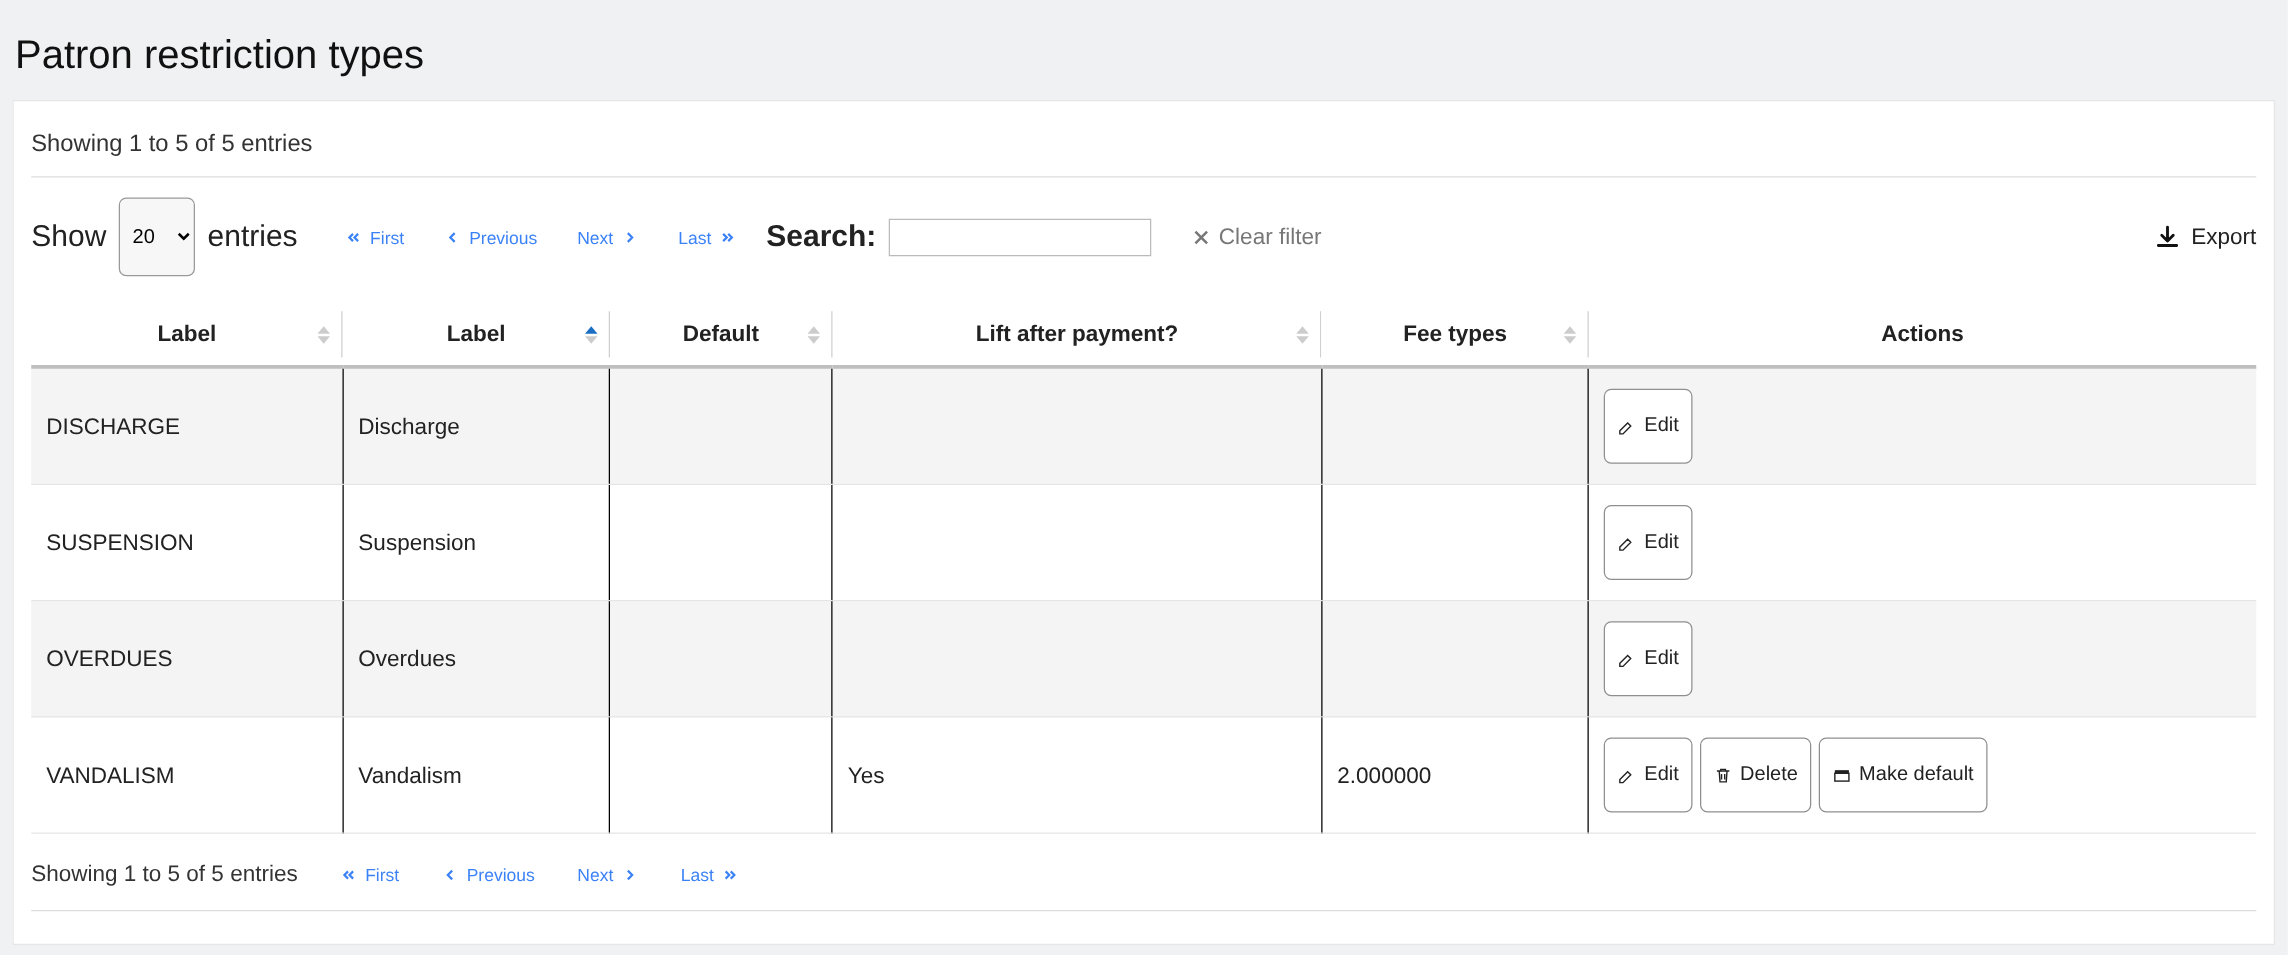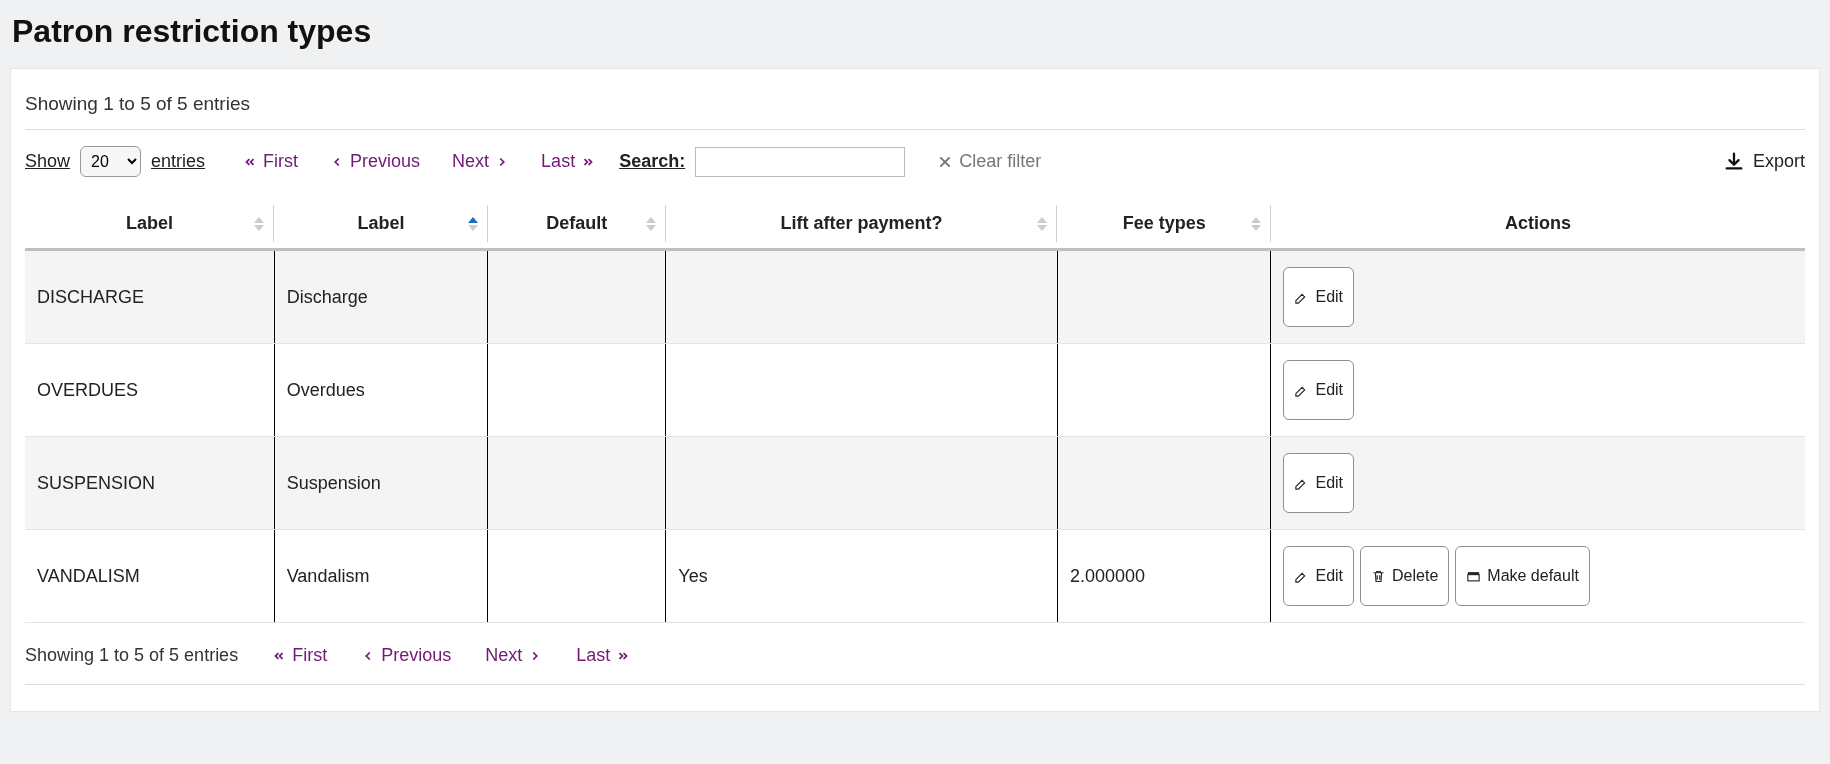--- a/index.html
+++ b/index.html
@@ -9,22 +9,22 @@
     font-family: -apple-system, BlinkMacSystemFont, "Segoe UI", Arial, sans-serif;
     background: #f0f1f2;
     color: #222;
     font-size: 16px;
   }
   .page {
     padding: 8px 10px;
   }
   h1 {
     font-size: 32px;
-    font-weight: 700;
-    margin: 5px 0 18px 2px;
+    font-weight: 400;
+    margin: 17px 0 18px 2px;
     color: #111;
   }
   .panel {
     background: #fff;
     border: 1px solid #e6e6e6;
     padding: 18px 14px 26px 14px;
   }
   .info-line {
     font-size: 19px;
     color: #333;
@@ -33,45 +33,44 @@
   }
   .toolbar {
     display: flex;
     align-items: center;
     gap: 4px;
     padding: 16px 0 22px 0;
     flex-wrap: nowrap;
   }
   .toolbar .right { margin-left: auto; }
   .show-label, .entries-label, .search-label {
-    font-size: 18px;
+    font-size: 24px;
     color: #222;
-    text-decoration: underline;
   }
   .search-label { font-weight: 700; margin-left: 20px; margin-right: 6px; }
   select.length {
     font-size: 16px;
-    padding: 5px 6px;
+    padding: 21px 6px;
     border: 1px solid #999;
     border-radius: 6px;
     background: #f7f7f8;
     margin: 0 6px;
   }
   .pager {
     display: flex;
     align-items: center;
     gap: 32px;
     margin-left: 34px;
   }
   .pager-link {
     display: inline-flex;
     align-items: center;
     gap: 6px;
-    color: #701a75;
-    font-size: 18px;
+    color: #3b82f6;
+    font-size: 14px;
     cursor: pointer;
     user-select: none;
   }
   .pager-link svg { width: 14px; height: 14px; }
   .search-input {
     width: 210px;
     height: 30px;
     border: 1px solid #bbb;
     padding: 2px 6px;
     font-size: 15px;
@@ -280,35 +279,35 @@
             <td class="sep"></td>
             <td class="sep"></td>
             <td><button class="btn">
                 <svg viewBox="0 0 24 24">
                   <path d="M3 17l10-10 4 4-10 10H3v-4zM13 7l4 4" stroke="#222" stroke-width="1.8" fill="none"></path>
                 </svg>
                 <span>Edit</span>
               </button></td>
           </tr>
           <tr>
+            <td class="sep">SUSPENSION</td>
+            <td class="sep">Suspension</td>
+            <td class="sep"></td>
+            <td class="sep"></td>
+            <td class="sep"></td>
+            <td><button class="btn">
+                <svg viewBox="0 0 24 24">
+                  <path d="M3 17l10-10 4 4-10 10H3v-4zM13 7l4 4" stroke="#222" stroke-width="1.8" fill="none"></path>
+                </svg>
+                <span>Edit</span>
+              </button></td>
+          </tr>
+          <tr>
             <td class="sep">OVERDUES</td>
             <td class="sep">Overdues</td>
-            <td class="sep"></td>
-            <td class="sep"></td>
-            <td class="sep"></td>
-            <td><button class="btn">
-                <svg viewBox="0 0 24 24">
-                  <path d="M3 17l10-10 4 4-10 10H3v-4zM13 7l4 4" stroke="#222" stroke-width="1.8" fill="none"></path>
-                </svg>
-                <span>Edit</span>
-              </button></td>
-          </tr>
-          <tr>
-            <td class="sep">SUSPENSION</td>
-            <td class="sep">Suspension</td>
             <td class="sep"></td>
             <td class="sep"></td>
             <td class="sep"></td>
             <td><button class="btn">
                 <svg viewBox="0 0 24 24">
                   <path d="M3 17l10-10 4 4-10 10H3v-4zM13 7l4 4" stroke="#222" stroke-width="1.8" fill="none"></path>
                 </svg>
                 <span>Edit</span>
               </button></td>
           </tr>

